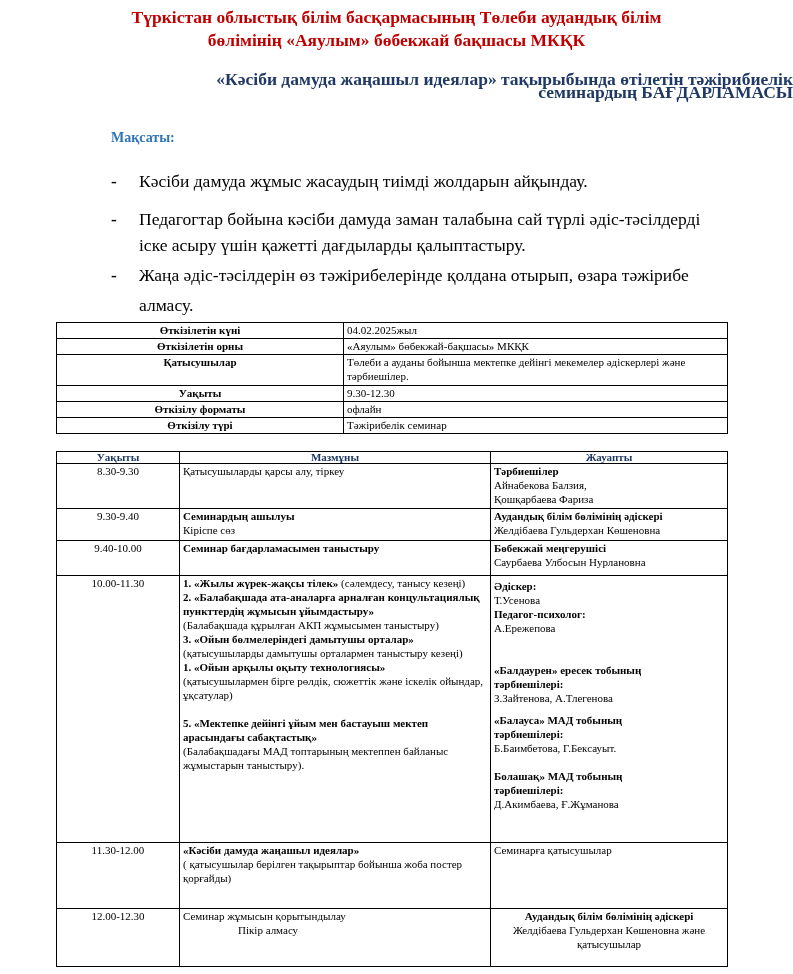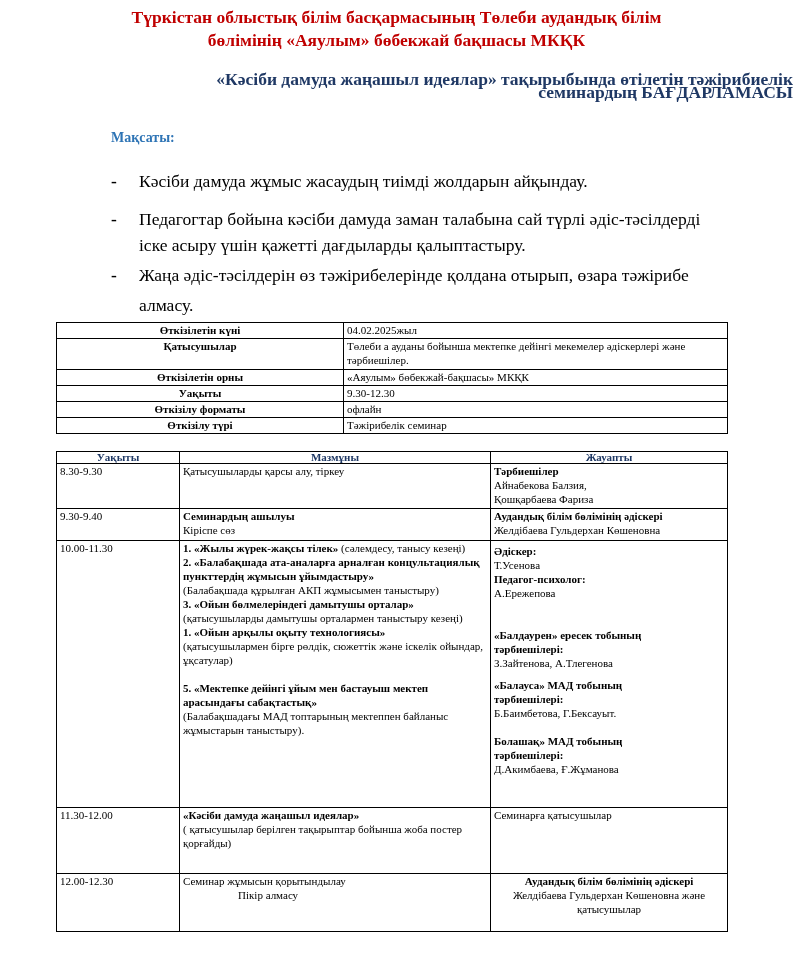--- a/index.html
+++ b/index.html
@@ -14,21 +14,21 @@
   .goals { position:absolute; left:111px; top:168px; width:620px; font-size:17.5px; }
   .goal { position:relative; padding-left:28px; line-height:26px; }
   .goal .dash { position:absolute; left:0; top:0; font-weight:bold; }
   table { border-collapse:collapse; position:absolute; table-layout:fixed; }
   td, th { border:1.3px solid #000; font-size:11px; vertical-align:top;
            padding:0 3px; line-height:14px; }
   .info { left:56px; top:322px; width:671px; }
   .info td.k { text-align:center; font-weight:bold; }
   .sched { left:56px; top:451px; width:671px; }
   .sched th { color:#1f3864; font-weight:bold; text-align:center; font-size:11px; line-height:11px; }
-  .sched td.t { text-align:left; }
+  .sched td.t { text-align:center; }
   .b { font-weight:bold; }
   .blk { display:block; }
 </style>
 </head>
 <body>
 
 <div class="hdr-red" style="top:6px;">Түркістан облыстық білім басқармасының Төлеби аудандық білім</div>
 <div class="hdr-red" style="top:29px;">бөлімінің «Аяулым» бөбекжай бақшасы МКҚК</div>
 <div class="hdr-blue" style="top:67px;">«Кәсіби дамуда жаңашыл идеялар» тақырыбында өтілетін тәжірибиелік</div>
 <div class="hdr-blue" style="top:80px;">семинардың БАҒДАРЛАМАСЫ</div>
@@ -52,27 +52,27 @@
 <table class="info">
   <colgroup>
       <col style="width:287px">
       <col style="width:384px">
     </colgroup>
   <tbody>
       <tr style="height:16px">
     <td class="k">Өткізілетін күні</td>
     <td>04.02.2025жыл</td>
   </tr>
+  <tr style="height:16px">
+    <td class="k">Өткізілетін орны</td>
+    <td>«Аяулым» бөбекжай-бақшасы» МКҚК</td>
+  </tr>
   <tr style="height:31px">
     <td class="k">Қатысушылар</td>
     <td>Төлеби а ауданы бойынша мектепке дейінгі мекемелер әдіскерлері және тәрбиешілер.</td>
-  </tr>
-  <tr style="height:16px">
-    <td class="k">Өткізілетін орны</td>
-    <td>«Аяулым» бөбекжай-бақшасы» МКҚК</td>
   </tr>
   <tr style="height:16px">
     <td class="k">Уақыты</td>
     <td>9.30-12.30</td>
   </tr>
   <tr style="height:16px">
     <td class="k">Өткізілу форматы</td>
     <td>офлайн</td>
   </tr>
   <tr style="height:16px">
@@ -105,20 +105,30 @@
   </tr>
   <tr style="height:32px">
     <td class="t">9.30-9.40</td>
     <td>
       <span class="b blk">Семинардың ашылуы</span>
       <span class="blk">Кіріспе сөз</span>
     </td>
     <td>
       <span class="b blk">Аудандық білім бөлімінің әдіскері</span>
       <span class="blk">Желдібаева Гульдерхан Көшеновна</span>
+    </td>
+  </tr>
+  <tr style="height:35px">
+    <td class="t">9.40-10.00</td>
+    <td>
+          <span class="b blk">Семинар  бағдарламасымен таныстыру</span>
+        </td>
+    <td>
+      <span class="b blk">Бөбекжай меңгерушісі</span>
+      <span class="blk">Саурбаева Улбосын Нурлановна</span>
     </td>
   </tr>
   <tr style="height:267px">
     <td class="t">10.00-11.30</td>
     <td>
       <span class="b">1. «Жылы жүрек-жақсы тілек»</span><span>  (сәлемдесу, танысу кезеңі)</span>
       <span class="b blk">2. «Балабақшада ата-аналарға арналған концультациялық пункттердің жұмысын ұйымдастыру»</span>
       <span class="blk">(Балабақшада құрылған АКП жұмысымен таныстыру)</span>
       <span class="b blk">3. «Ойын бөлмелеріндегі дамытушы орталар»</span>
       <span class="blk">(қатысушыларды дамытушы орталармен таныстыру кезеңі)</span>

